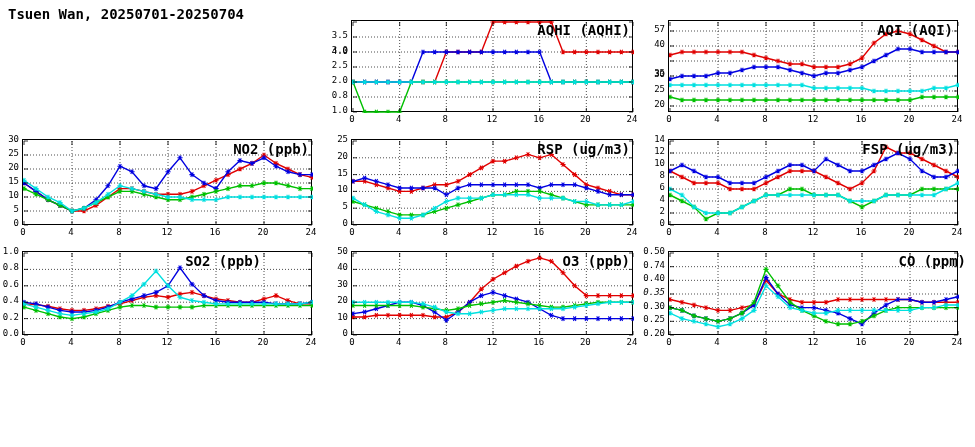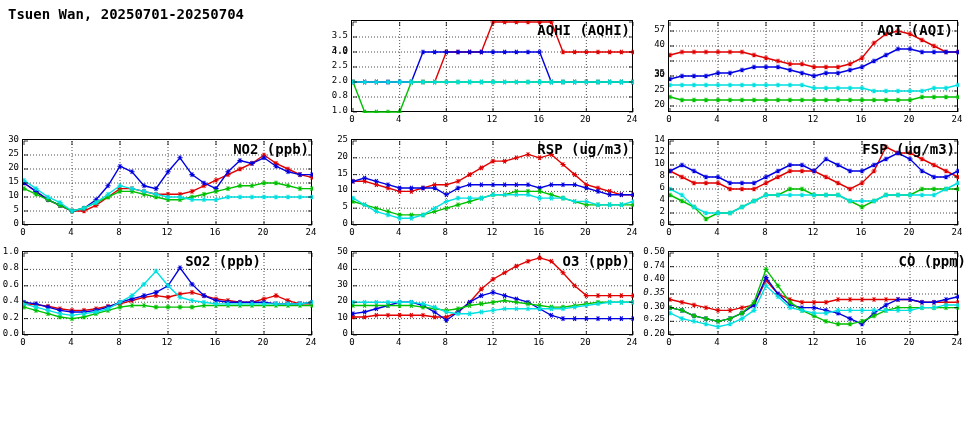--- a/index.html
+++ b/index.html
@@ -546,20 +546,20 @@
       </div>
       <div class="ptitle" style="right: 3px; top: 2px;">CO (ppm)</div>
       <div class="tick-x" style="left: -11px; top: 86px; width: 24px;">0</div>
       <div class="tick-x" style="left: 37px; top: 86px; width: 24px;">4</div>
       <div class="tick-x" style="left: 85px; top: 86px; width: 24px;">8</div>
       <div class="tick-x" style="left: 133px; top: 86px; width: 24px;">12</div>
       <div class="tick-x" style="left: 181px; top: 86px; width: 24px;">16</div>
       <div class="tick-x" style="left: 229px; top: 86px; width: 24px;">20</div>
       <div class="tick-x" style="left: 277px; top: 86px; width: 24px;">24</div>
       <div class="tick-y" style="left: -34px; top: 77px; width: 31px;">0.20</div>
-      <div class="tick-y" style="left: -34px; top: 63.3333px; width: 31px; font-family: Liberation Mono, monospace;">0.25</div>
+      <div class="tick-y" style="left: -34px; top: 63.3333px; width: 31px;">0.25</div>
       <div class="tick-y" style="left: -34px; top: 49.6667px; width: 31px;">0.30</div>
       <div class="tick-y" style="left: -34px; top: 36px; width: 31px; font-style: italic;">0.35</div>
       <div class="tick-y" style="left: -34px; top: 22.3333px; width: 31px;">0.40</div>
       <div class="tick-y" style="left: -34px; top: 8.66667px; width: 31px;">0.74</div>
       <div class="tick-y" style="left: -34px; top: -5px; width: 31px;">0.50</div>
     </div>
   </div>
 
 </body></html>

